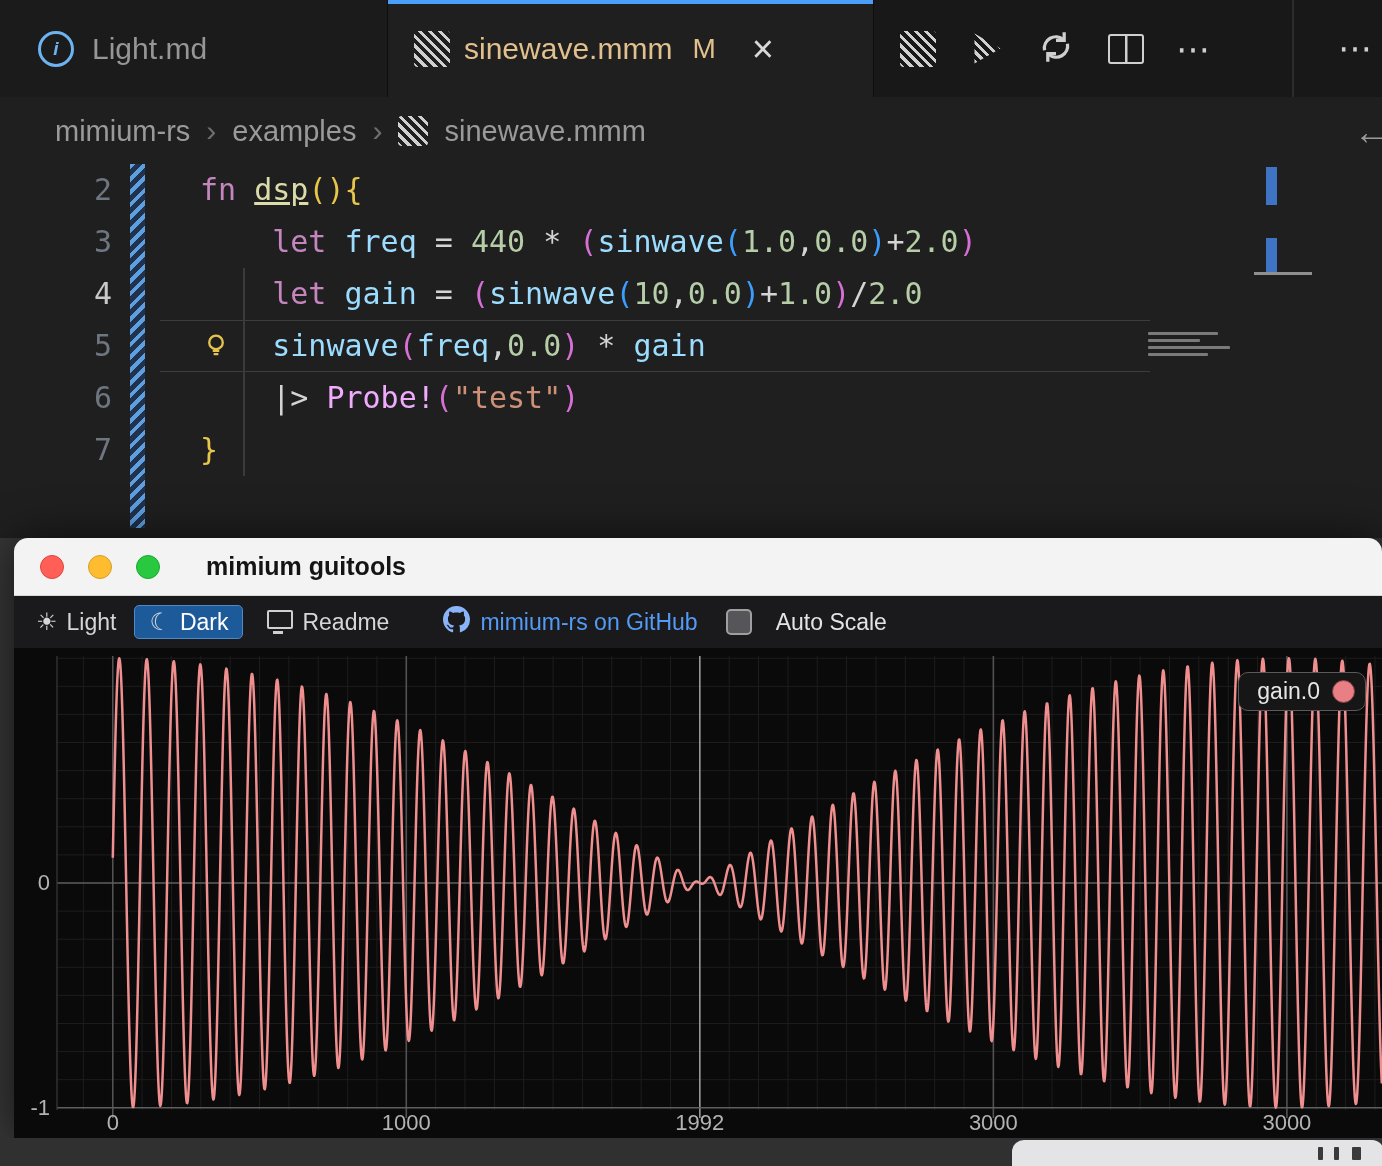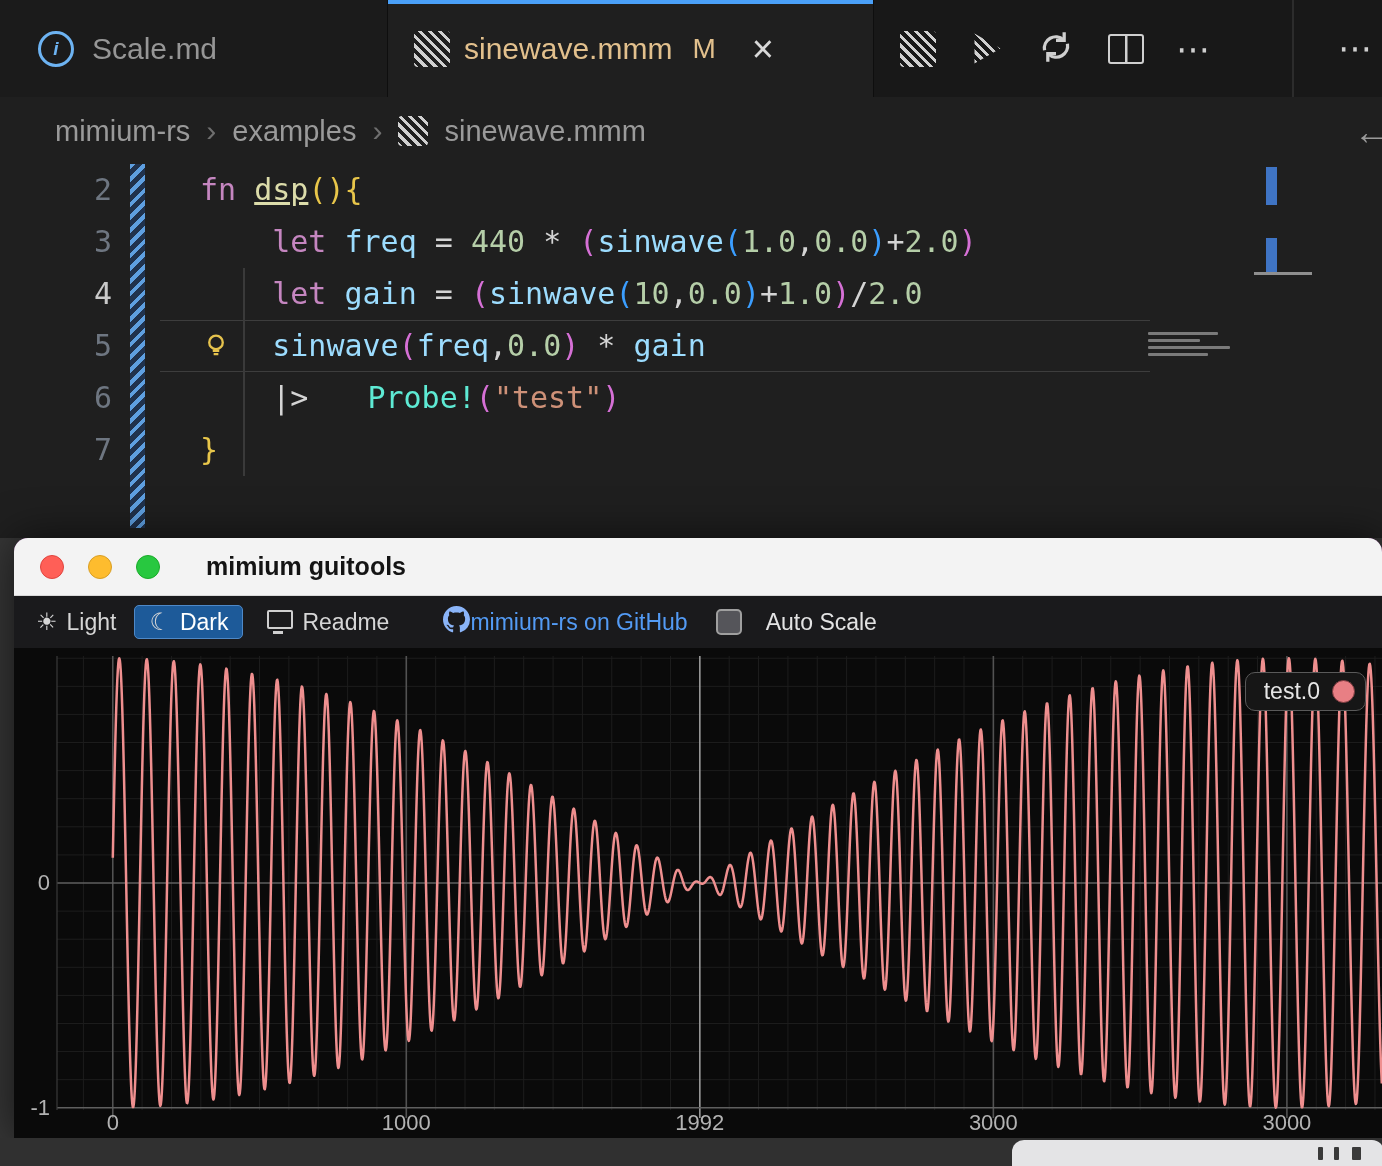--- a/index.html
+++ b/index.html
@@ -54,21 +54,21 @@
   .dot.green{background:#28c840;border:1px solid #1aab29;}
   .win-title{margin-left:22px;font-size:25px;font-weight:bold;color:#141414;}
 
   .gtoolbar{height:52px;background:#1a1a1c;display:flex;align-items:center;padding-left:22px;box-sizing:border-box;font-size:23px;color:#d6d6d6;}
   .tbtn{display:flex;align-items:center;gap:9px;}
   .tbtn .g-icon{font-size:24px;color:#d6d6d6;}
   .tbtn-dark{margin-left:18px;background:#1d5a99;border:1px solid #4e89c8;border-radius:5px;padding:2px 14px;color:#fff;}
   .tbtn-system{margin-left:24px;}
   .monitor-icon{position:relative;width:22px;height:15px;border:2px solid #cfcfcf;border-radius:2px;margin-bottom:6px;}
   .monitor-icon::after{content:"";position:absolute;left:4px;bottom:-7px;width:10px;height:3px;background:#cfcfcf;}
-  .gh{margin-left:54px;display:flex;align-items:center;color:#539bf5;}
+  .gh{margin-left:54px;display:flex;align-items:center;gap:10px;color:#539bf5;}
   .autoscale{margin-left:28px;display:flex;align-items:center;gap:24px;color:#e3e3e3;}
   .checkbox{width:22px;height:22px;border:2px solid #9f9f9f;border-radius:5px;background:#55555a;}
 
   .plot{position:relative;height:490px;background:#0a0a0a;overflow:hidden;}
   #plot-svg{position:absolute;left:0;top:0;}
   .x-tick{position:absolute;top:462px;transform:translateX(-50%);color:#b3b3b3;font-size:22px;}
   .y-tick{position:absolute;left:0;width:36px;text-align:right;color:#b3b3b3;font-size:22px;}
   .legend{position:absolute;top:24px;right:16px;display:flex;align-items:center;gap:12px;background:#161616;border:1.5px solid #5a5a5a;border-radius:10px;padding:5px 10px 5px 18px;}
   .legend-label{color:#e6e6e6;font-size:23px;}
   .legend-dot{width:21px;height:21px;border-radius:50%;background:#e87f84;border:1.5px solid #7c3b3f;}
@@ -79,21 +79,21 @@
   .frag-mark{position:absolute;top:7px;width:5px;height:13px;background:#3a3a3a;border-radius:1px;}
 </style>
 </head>
 <body>
 
 <div class="screen">
 
   <div class="tabbar">
     <div class="tab tab-readme">
       <span class="circle-i">i</span>
-      <span class="tab-label-readme">Scale.md</span>
+      <span class="tab-label-readme">Light.md</span>
     </div>
     <div class="tab tab-active">
       <div class="tab-topline"></div>
       <span class="hatch"></span>
       <span class="tab-label-active">sinewave.mmm</span>
       <span class="tab-mod">M</span>
       <span class="tab-close">×</span>
     </div>
     <div class="tab-actions">
       <span class="hatch"></span>
@@ -131,21 +131,21 @@
       <svg width="26" height="26" viewBox="0 0 20 20">
         <circle cx="10" cy="8" r="5.2" fill="none" stroke="#e6c34d" stroke-width="1.8"></circle>
         <path d="M7.5 14.5h5M8.2 17h3.6" stroke="#e6c34d" stroke-width="1.8" fill="none"></path>
       </svg>
     </span>
     <div id="code-lines">
         <div class="code-line"><span class="ln">2</span><span><span style="color: rgb(197, 134, 192);">fn</span><span style="color: rgb(212, 212, 212);"> </span><span style="color: rgb(220, 220, 170); text-decoration: underline;">dsp</span><span style="color: rgb(232, 198, 74);">(){</span></span></div>
         <div class="code-line"><span class="ln">3</span><span><span style="color: rgb(212, 212, 212);">    </span><span style="color: rgb(197, 134, 192);">let</span><span style="color: rgb(212, 212, 212);"> </span><span style="color: rgb(156, 220, 254);">freq</span><span style="color: rgb(212, 212, 212);"> = </span><span style="color: rgb(181, 206, 168);">440</span><span style="color: rgb(212, 212, 212);"> * </span><span style="color: rgb(214, 112, 214);">(</span><span style="color: rgb(156, 220, 254);">sinwave</span><span style="color: rgb(59, 158, 255);">(</span><span style="color: rgb(181, 206, 168);">1.0</span><span style="color: rgb(212, 212, 212);">,</span><span style="color: rgb(181, 206, 168);">0.0</span><span style="color: rgb(59, 158, 255);">)</span><span style="color: rgb(212, 212, 212);">+</span><span style="color: rgb(181, 206, 168);">2.0</span><span style="color: rgb(214, 112, 214);">)</span></span></div>
         <div class="code-line"><span class="ln active">4</span><span><span style="color: rgb(212, 212, 212);">    </span><span style="color: rgb(197, 134, 192);">let</span><span style="color: rgb(212, 212, 212);"> </span><span style="color: rgb(156, 220, 254);">gain</span><span style="color: rgb(212, 212, 212);"> = </span><span style="color: rgb(214, 112, 214);">(</span><span style="color: rgb(156, 220, 254);">sinwave</span><span style="color: rgb(59, 158, 255);">(</span><span style="color: rgb(181, 206, 168);">10</span><span style="color: rgb(212, 212, 212);">,</span><span style="color: rgb(181, 206, 168);">0.0</span><span style="color: rgb(59, 158, 255);">)</span><span style="color: rgb(212, 212, 212);">+</span><span style="color: rgb(181, 206, 168);">1.0</span><span style="color: rgb(214, 112, 214);">)</span><span style="color: rgb(212, 212, 212);">/</span><span style="color: rgb(181, 206, 168);">2.0</span></span></div>
         <div class="code-line"><span class="ln">5</span><span><span style="color: rgb(212, 212, 212);">    </span><span style="color: rgb(156, 220, 254);">sinwave</span><span style="color: rgb(214, 112, 214);">(</span><span style="color: rgb(156, 220, 254);">freq</span><span style="color: rgb(212, 212, 212);">,</span><span style="color: rgb(181, 206, 168);">0.0</span><span style="color: rgb(214, 112, 214);">)</span><span style="color: rgb(212, 212, 212);"> * </span><span style="color: rgb(156, 220, 254);">gain</span></span></div>
-        <div class="code-line"><span class="ln">6</span><span><span style="color: rgb(212, 212, 212);">    </span><span style="color: rgb(212, 212, 212);">|&gt; </span><span style="color: #5eead4; margin-left: 41px;">Probe!</span><span style="color: rgb(214, 112, 214);">(</span><span style="color: rgb(206, 145, 120);">"test"</span><span style="color: rgb(214, 112, 214);">)</span></span></div>
+        <div class="code-line"><span class="ln">6</span><span><span style="color: rgb(212, 212, 212);">    </span><span style="color: rgb(212, 212, 212);">|&gt; </span><span style="color: #f0abfc;">Probe!</span><span style="color: rgb(214, 112, 214);">(</span><span style="color: rgb(206, 145, 120);">"test"</span><span style="color: rgb(214, 112, 214);">)</span></span></div>
         <div class="code-line"><span class="ln">7</span><span><span style="color: rgb(232, 198, 74);">}</span></span></div>
       </div>
     <div class="minimap">
       <div style="width:70px"></div>
         <div style="width:52px"></div>
         <div style="width:82px"></div>
         <div style="width:60px"></div>
     </div>
     <div class="ruler-blip" style="top:3px;height:38px;"></div>
     <div class="ruler-blip" style="top:74px;height:36px;"></div>
@@ -257,21 +257,21 @@
       <div id="x-labels">
           <div class="x-tick" style="left: 98.7709px;">0</div>
           <div class="x-tick" style="left: 392.302px;">1000</div>
           <div class="x-tick" style="left: 685.833px;">1992</div>
           <div class="x-tick" style="left: 979.365px;">3000</div>
           <div class="x-tick" style="left: 1272.9px;">3000</div>
           <div class="y-tick" style="top: 222px;">0</div>
           <div class="y-tick" style="top: 446.752px;">-1</div>
         </div>
       <div class="legend">
-        <span class="legend-label">test.0</span>
+        <span class="legend-label">gain.0</span>
         <span class="legend-dot"></span>
       </div>
     </div>
   </div>
 
   <div class="bottom-strip"></div>
   <div class="window-fragment">
     <span class="frag-mark" style="left:306px;"></span>
     <span class="frag-mark" style="left:322px;"></span>
     <span class="frag-mark" style="left:340px;width:9px;"></span>

